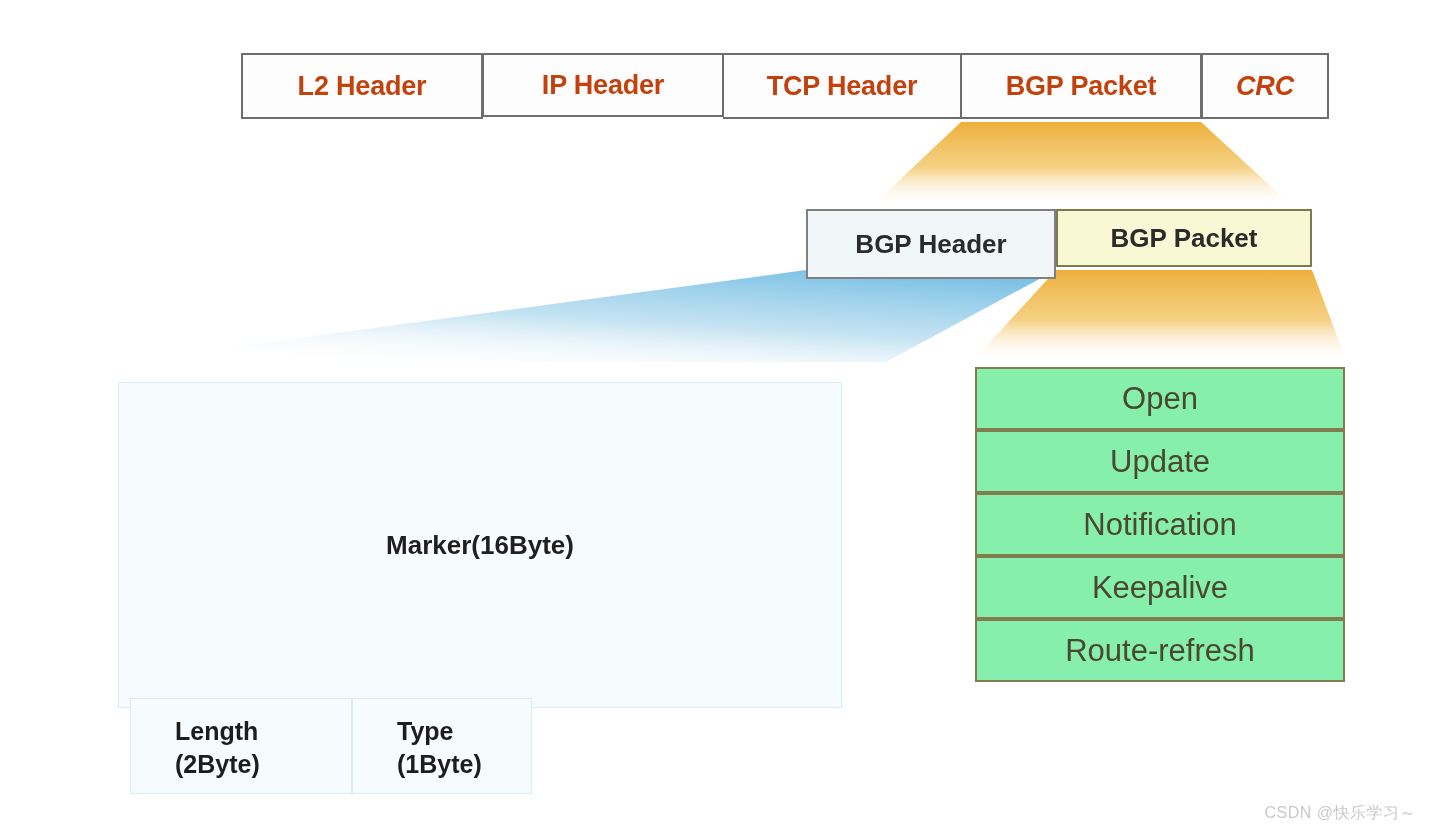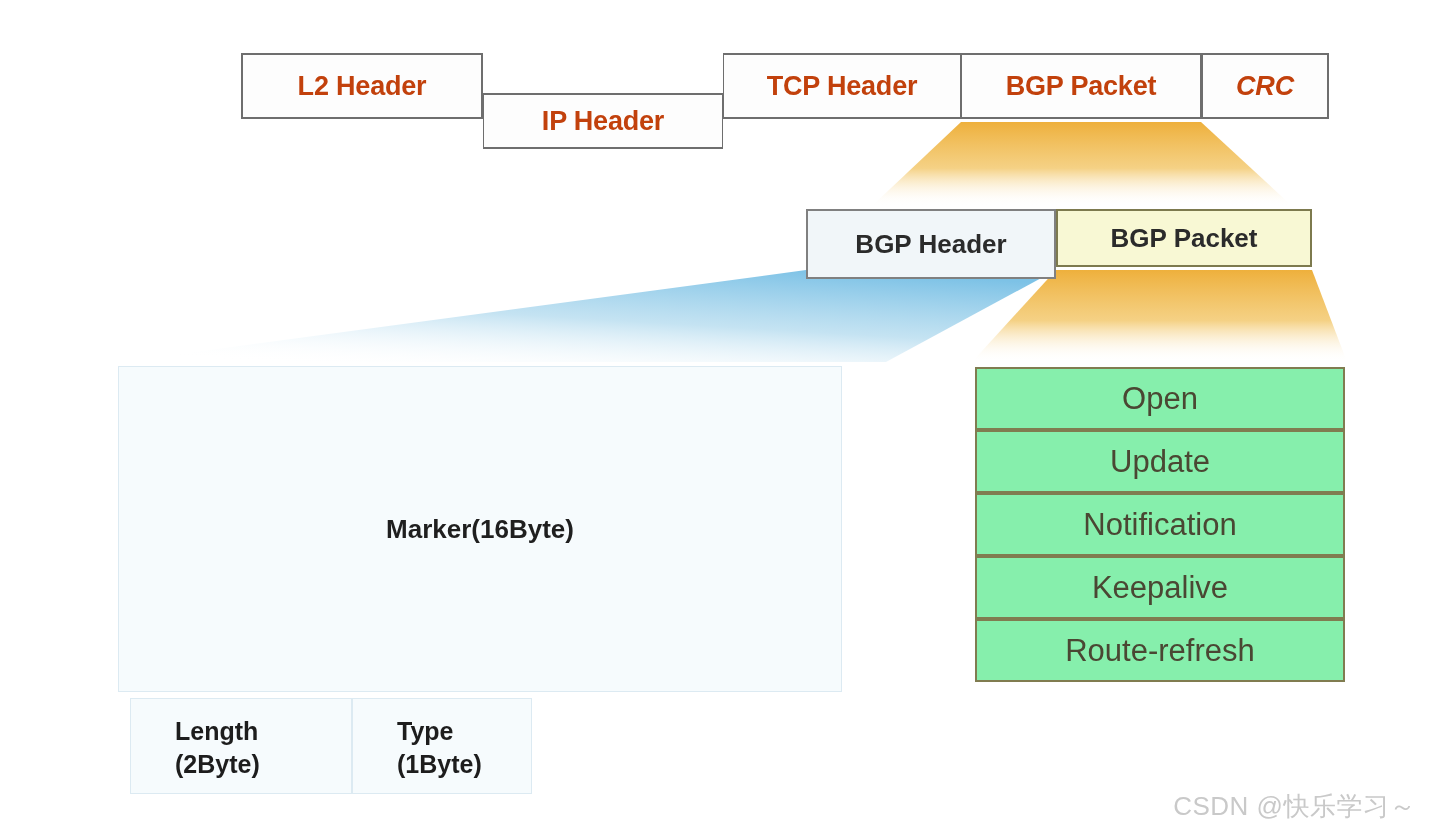--- a/index.html
+++ b/index.html
@@ -61,20 +61,21 @@
 
   
   .detail-box {
     background: #f6fbfd;
     border: 1px solid #dceaf2;
   }
   .detail-box.marker {
     font-size: 26px;
     font-weight: bold;
     color: #1f1f1f;
+    margin-top: 16px;
   }
   .detail-box.field {
     display: block;
     padding: 16px 0 0 44px;
     font-size: 25px;
     font-weight: bold;
     color: #1d1d1d;
     line-height: 1.32;
     margin-left: 12px;
   }
@@ -83,21 +84,21 @@
   .funnel {
     position: absolute;
     pointer-events: none;
   }
 
   
   #watermark {
     position: absolute;
     right: 16px;
     bottom: 8px;
-    font-size: 26px;
+    font-size: 16px;
     color: #c9c9c9;
     letter-spacing: 0.5px;
     white-space: nowrap;
   }
 </style>
 </head>
 <body>
 
 <div id="canvas">
 
@@ -122,21 +123,21 @@
 
     <polygon points="961,122 1201,122 1292,206 872,206" fill="url(#gradOrange1)"></polygon>
 
     <polygon points="1056,270 1312,270 1347,362 972,362" fill="url(#gradOrange2)"></polygon>
 
     <polygon points="806,270 1056,270 886,362 120,362" fill="url(#gradBlue)"></polygon>
   </svg>
 
   <div>
     <div class="cell frame-cell" style="left:241px;top:53px;width:242px;height:66px;">L2 Header</div>
-    <div class="cell frame-cell mid" style="left:483px;top:53px;width:240px;height:56px;margin-top:40px;">IP Header</div>
+    <div class="cell frame-cell mid" style="left:483px;top:53px;width:240px;height:64px;">IP Header</div>
     <div class="cell frame-cell mid" style="left:723px;top:53px;width:238px;height:66px;">TCP Header</div>
     <div class="cell frame-cell mid" style="left:961px;top:53px;width:240px;height:66px;">BGP Packet</div>
     <div class="cell frame-cell" style="left:1201px;top:53px;width:128px;height:66px;font-style:italic;">CRC</div>
   </div>
 
   <div>
     <div class="cell bgp-cell header-part" style="left:806px;top:209px;width:250px;height:70px;">BGP Header</div>
     <div class="cell bgp-cell packet-part" style="left:1056px;top:209px;width:256px;height:58px;">BGP Packet</div>
   </div>
 

